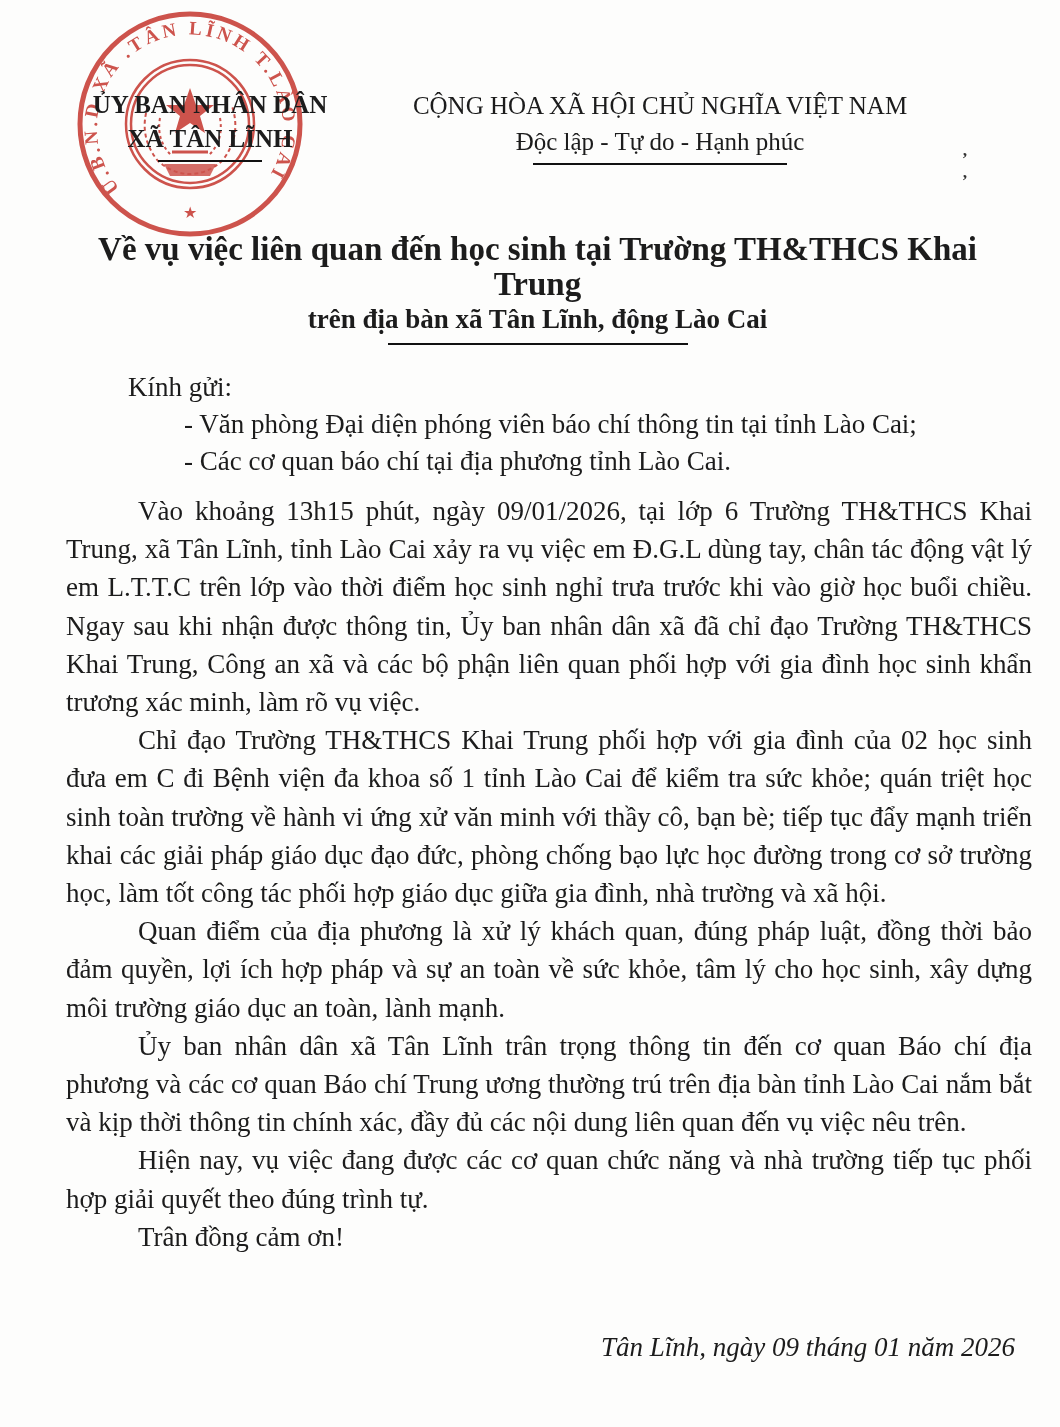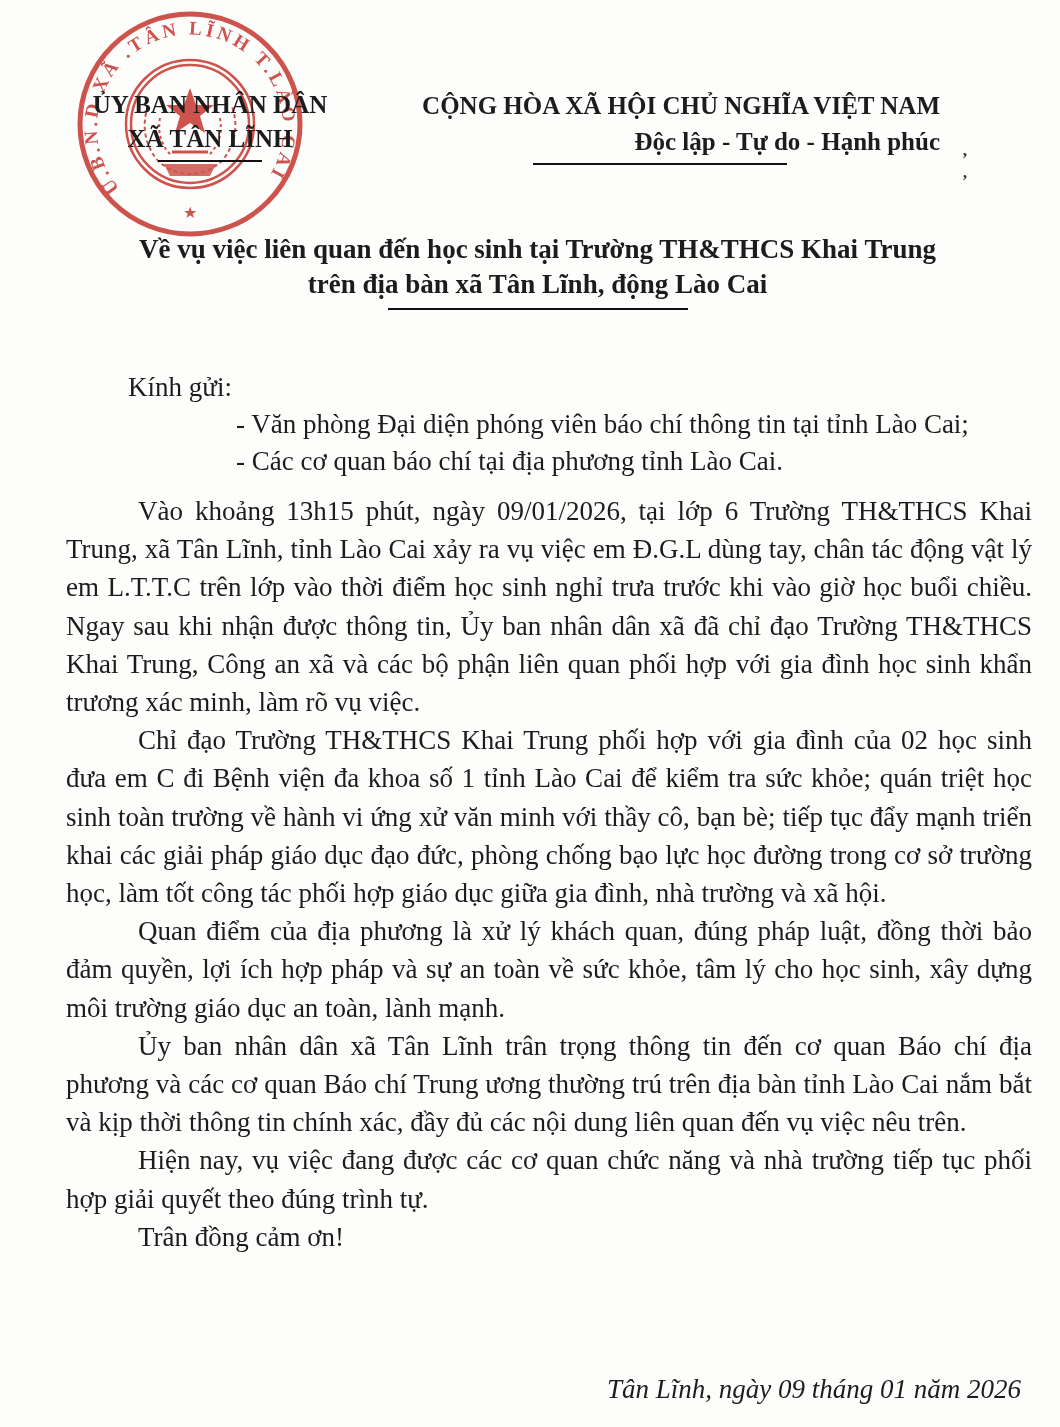--- a/index.html
+++ b/index.html
@@ -17,54 +17,54 @@
   .org-block{
     position:absolute;left:60px;top:88px;width:300px;
     text-align:center;font-weight:bold;font-size:25px;line-height:34px;
   }
   .org-underline{
     width:104px;height:0;border-bottom:2px solid #111;
     margin:4px auto 0 auto;
   }
   .national-block{
     position:absolute;left:380px;top:88px;width:560px;
-    text-align:right;font-weight:bold;font-size:25px;line-height:36px;
+    text-align:center;font-weight:normal;font-size:25px;line-height:36px;
   }
   .national-underline{
     width:254px;height:0;border-bottom:2px solid #111;
     margin:3px auto 0 auto;
   }
   .stray-marks{position:absolute;left:962px;top:148px;width:14px;height:46px;
     color:#333;font-size:17px;line-height:22px;font-weight:bold;}
   
   .title-block{
     position:absolute;left:55px;top:232px;width:965px;
     text-align:center;font-weight:bold;
   }
   .title-line1{font-size:29px;line-height:36px;letter-spacing:.5px;}
-  .title-line2{font-size:27px;line-height:35px;}
+  .title-line2{font-size:33px;line-height:35px;}
   .title-line3{font-size:27px;line-height:35px;}
   .title-underline{
     width:300px;height:0;border-bottom:2px solid #111;
     margin:6px auto 0 auto;
   }
   
   .recipients{position:absolute;left:128px;top:368px;width:880px;font-size:27px;}
   .recipients .label{line-height:38px;}
-  .recipients .item{margin-left:108px;line-height:37px;}
+  .recipients .item{margin-left:56px;line-height:37px;}
   
   .body-text{
     position:absolute;left:66px;top:492px;width:966px;
     font-size:27px;line-height:38.2px;text-align:justify;
   }
   .body-text p{margin:0;text-indent:72px;}
   
   .date-line{
-    position:absolute;left:61px;top:1332px;width:960px;
-    text-align:right;font-style:italic;font-size:27px;margin-top:42px;
+    position:absolute;left:55px;top:1332px;width:960px;
+    text-align:right;font-style:italic;font-size:27px;
   }
 </style>
 </head>
 <body>
 
 <div class="page">
 
   <svg class="seal" viewBox="0 0 244 236" xmlns="http://www.w3.org/2000/svg">
     <g stroke="#c9453e" fill="none" stroke-width="5">
       <circle cx="122" cy="118" r="110"></circle>

